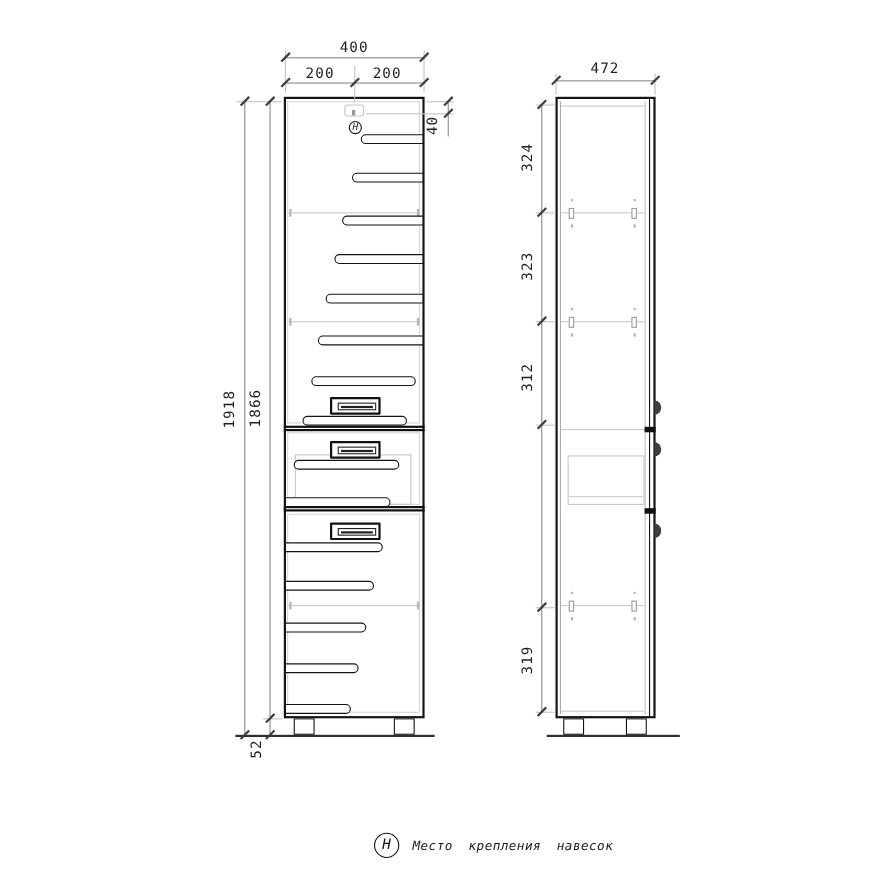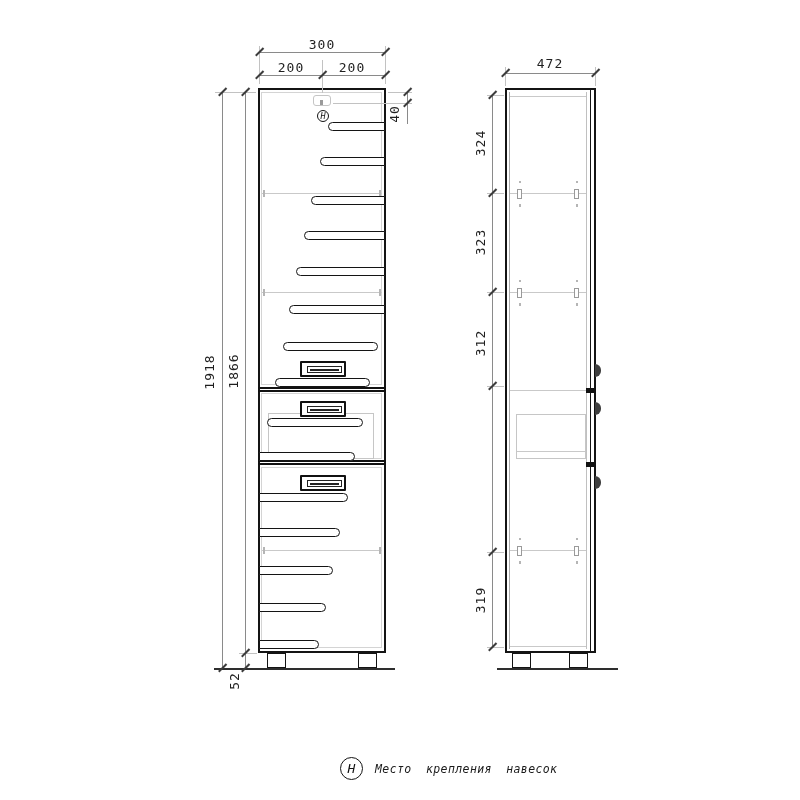--- a/index.html
+++ b/index.html
@@ -178,21 +178,21 @@
     <div class="tick" style="left:239.5px;top:652.2px;"></div>
     <div class="tick" style="left:216.5px;top:667.2px;"></div>
     <div class="tick" style="left:239.5px;top:667.2px;"></div>
     <div class="tick" style="left:486.5px;top:94.2px;"></div>
     <div class="tick" style="left:486.5px;top:192.2px;"></div>
     <div class="tick" style="left:486.5px;top:291.2px;"></div>
     <div class="tick" style="left:486.5px;top:385.2px;"></div>
     <div class="tick" style="left:486.5px;top:551.2px;"></div>
     <div class="tick" style="left:486.5px;top:646.2px;"></div>
 
-    <span class="dt" style="left:322px;top:44px;">300</span>
+    <span class="dt" style="left:322px;top:44px;">400</span>
     <span class="dt" style="left:291px;top:66.5px;">200</span>
     <span class="dt" style="left:352px;top:66.5px;">200</span>
     <span class="dt" style="left:550px;top:63px;">472</span>
     <span class="dt v" style="left:394px;top:114px;">40</span>
     <span class="dt v" style="left:209px;top:372px;">1918</span>
     <span class="dt v" style="left:233px;top:371px;">1866</span>
     <span class="dt v" style="left:234px;top:681px;">52</span>
     <span class="dt v" style="left:480px;top:143px;">324</span>
     <span class="dt v" style="left:480px;top:242px;">323</span>
     <span class="dt v" style="left:480px;top:343px;">312</span>

